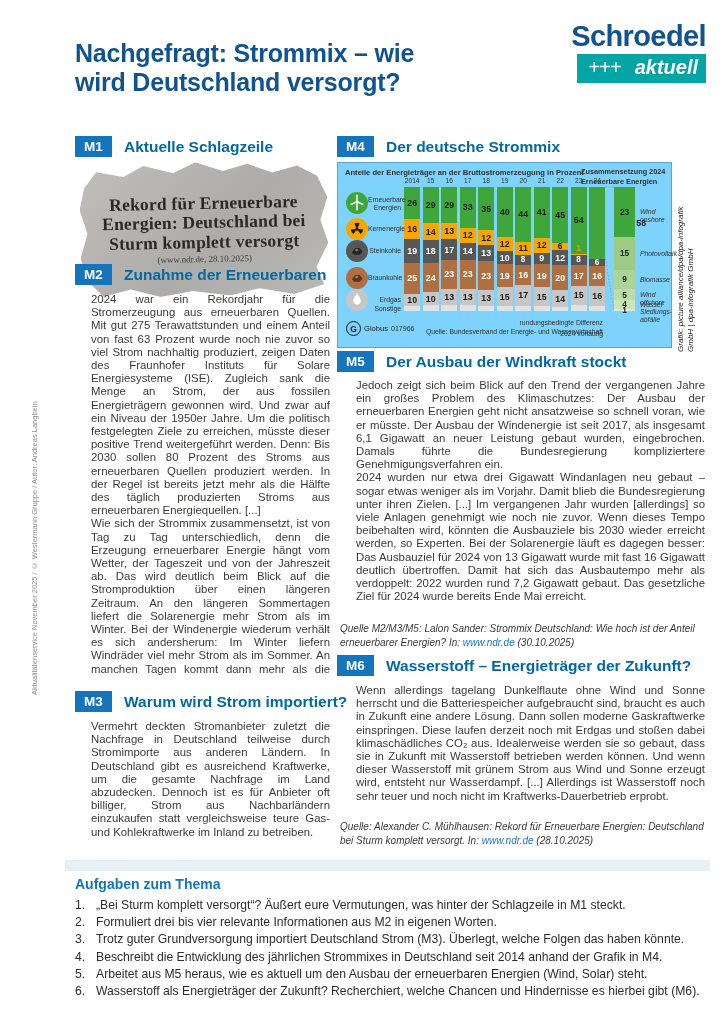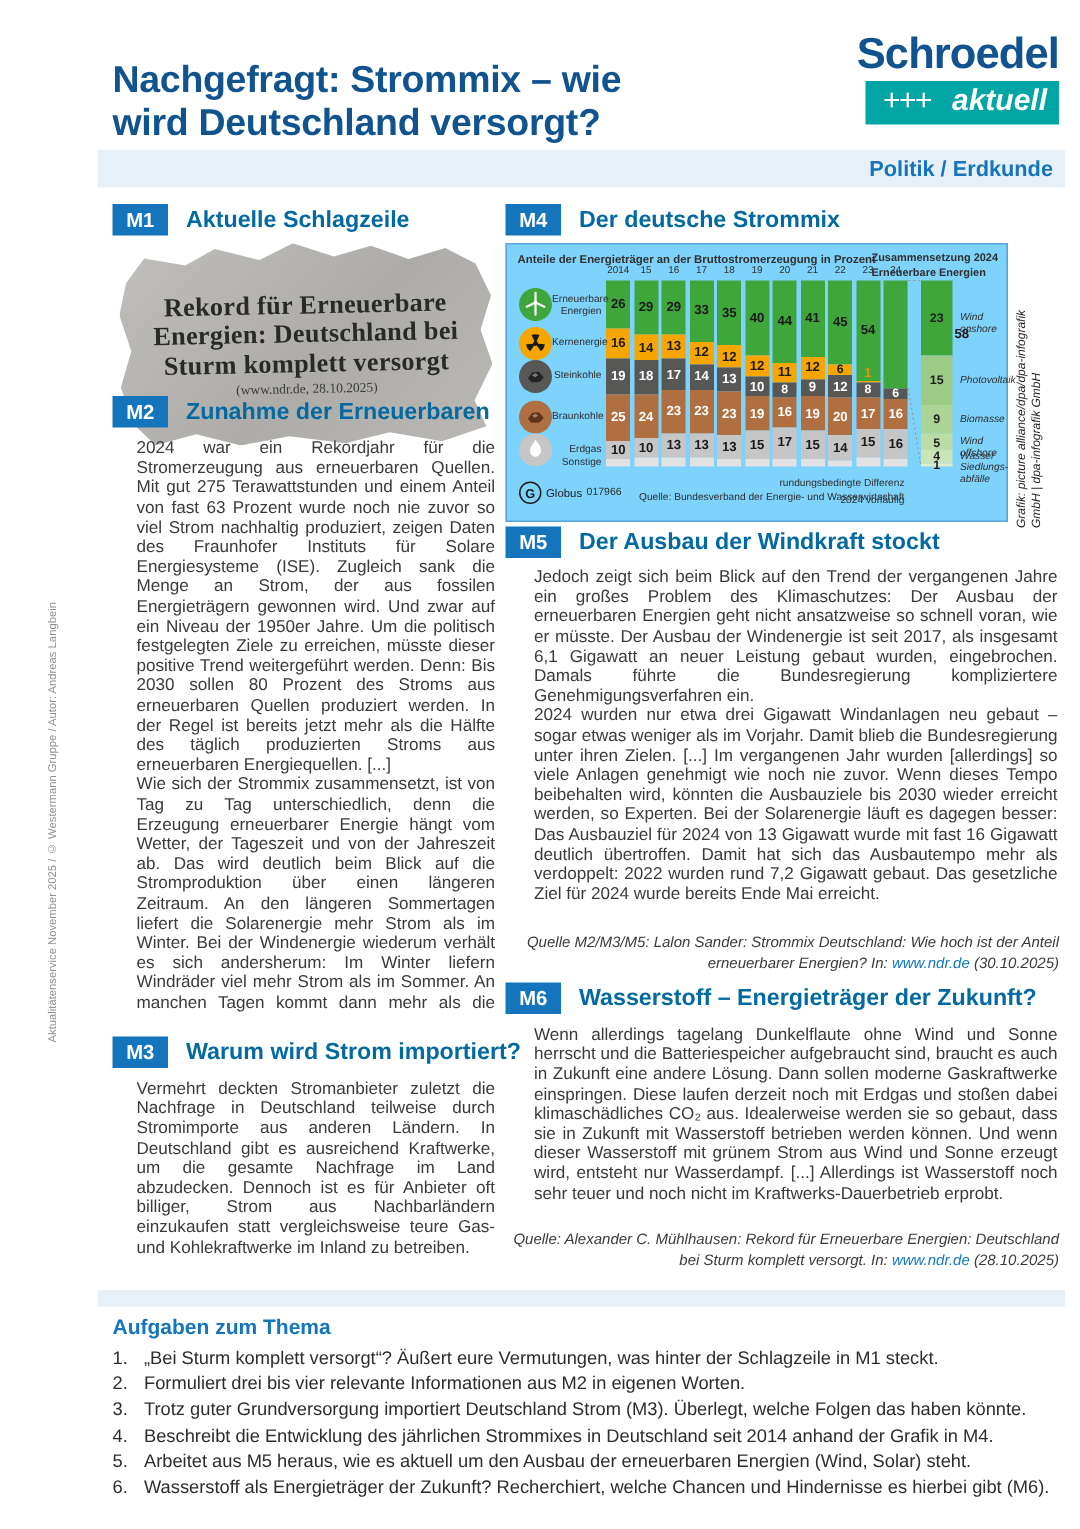--- a/index.html
+++ b/index.html
@@ -25,21 +25,21 @@
 
   
   .m-head{position:absolute;display:flex;align-items:center;gap:12px;}
   .m-box{width:37px;height:21px;background:var(--accent);color:#fff;font-weight:bold;font-size:13.5px;
          display:flex;align-items:center;justify-content:center;flex:0 0 auto;}
   .m-title{font-size:15.5px;font-weight:bold;color:#0369a1;white-space:nowrap;}
 
   
   .tblock{position:absolute;text-align:justify;font-size:11.4px;line-height:13.2px;color:var(--text);overflow:hidden;}
   .tblock p{margin:0;}
-  .source{position:absolute;font-size:10px;font-style:italic;color:var(--text);line-height:13.5px;text-align:right;}
+  .source{position:absolute;font-size:10px;font-style:italic;color:var(--text);line-height:13.5px;text-align:left;}
   .link{color:var(--link);}
 
   
   .clipping{position:absolute;left:80px;top:162px;width:248px;height:134px;
             background:linear-gradient(135deg,#c0beba,#aeaca8 55%,#bab8b4);
             clip-path:polygon(2% 18%,7% 6%,18% 10%,26% 2%,38% 8%,47% 0%,58% 7%,68% 2%,78% 9%,88% 4%,96% 12%,100% 28%,97% 45%,100% 62%,95% 80%,98% 93%,86% 100%,72% 95%,60% 100%,45% 96%,32% 100%,20% 94%,9% 99%,3% 88%,0% 70%,3% 52%,0% 34%);
             transform:rotate(-1.2deg);display:flex;flex-direction:column;align-items:center;justify-content:center;}
   .clip-headline{font-family:"Liberation Serif",serif;font-weight:bold;font-size:17.5px;
                  line-height:1.1;color:#292927;text-align:center;letter-spacing:0.2px;}
   .clip-src{font-family:"Liberation Serif",serif;font-size:9px;color:#3b3b39;margin-top:2px;}
@@ -90,23 +90,20 @@
 
   <div class="side-credit">Aktualitätenservice November 2025 / © Westermann Gruppe / Autor: Andreas Langbein</div>
 
   <h1 class="page-title"><span>Nachgefragt: Strommix – wie</span><br><span>wird Deutschland versorgt?</span></h1>
 
   <div class="logo">
     <div class="logo-name">Schroedel</div>
     <div class="logo-tag"><span class="logo-plus">+++</span><span class="logo-akt">aktuell</span></div>
   </div>
 
-  <div class="subject-band">
-      <span>Politik / Erdkunde</span>
-    </div>
 
   <div class="m-head" style="left:75px;top:136px;">
     <span class="m-box">M1</span>
     <span class="m-title">Aktuelle Schlagzeile</span>
   </div>
   <div class="clipping">
     <div class="clip-headline"><span>Rekord für Erneuerbare</span><br><span>Energien: Deutschland bei</span><br><span>Sturm komplett versorgt</span></div>
     <div class="clip-src">(www.ndr.de, 28.10.2025)</div>
   </div>
 

